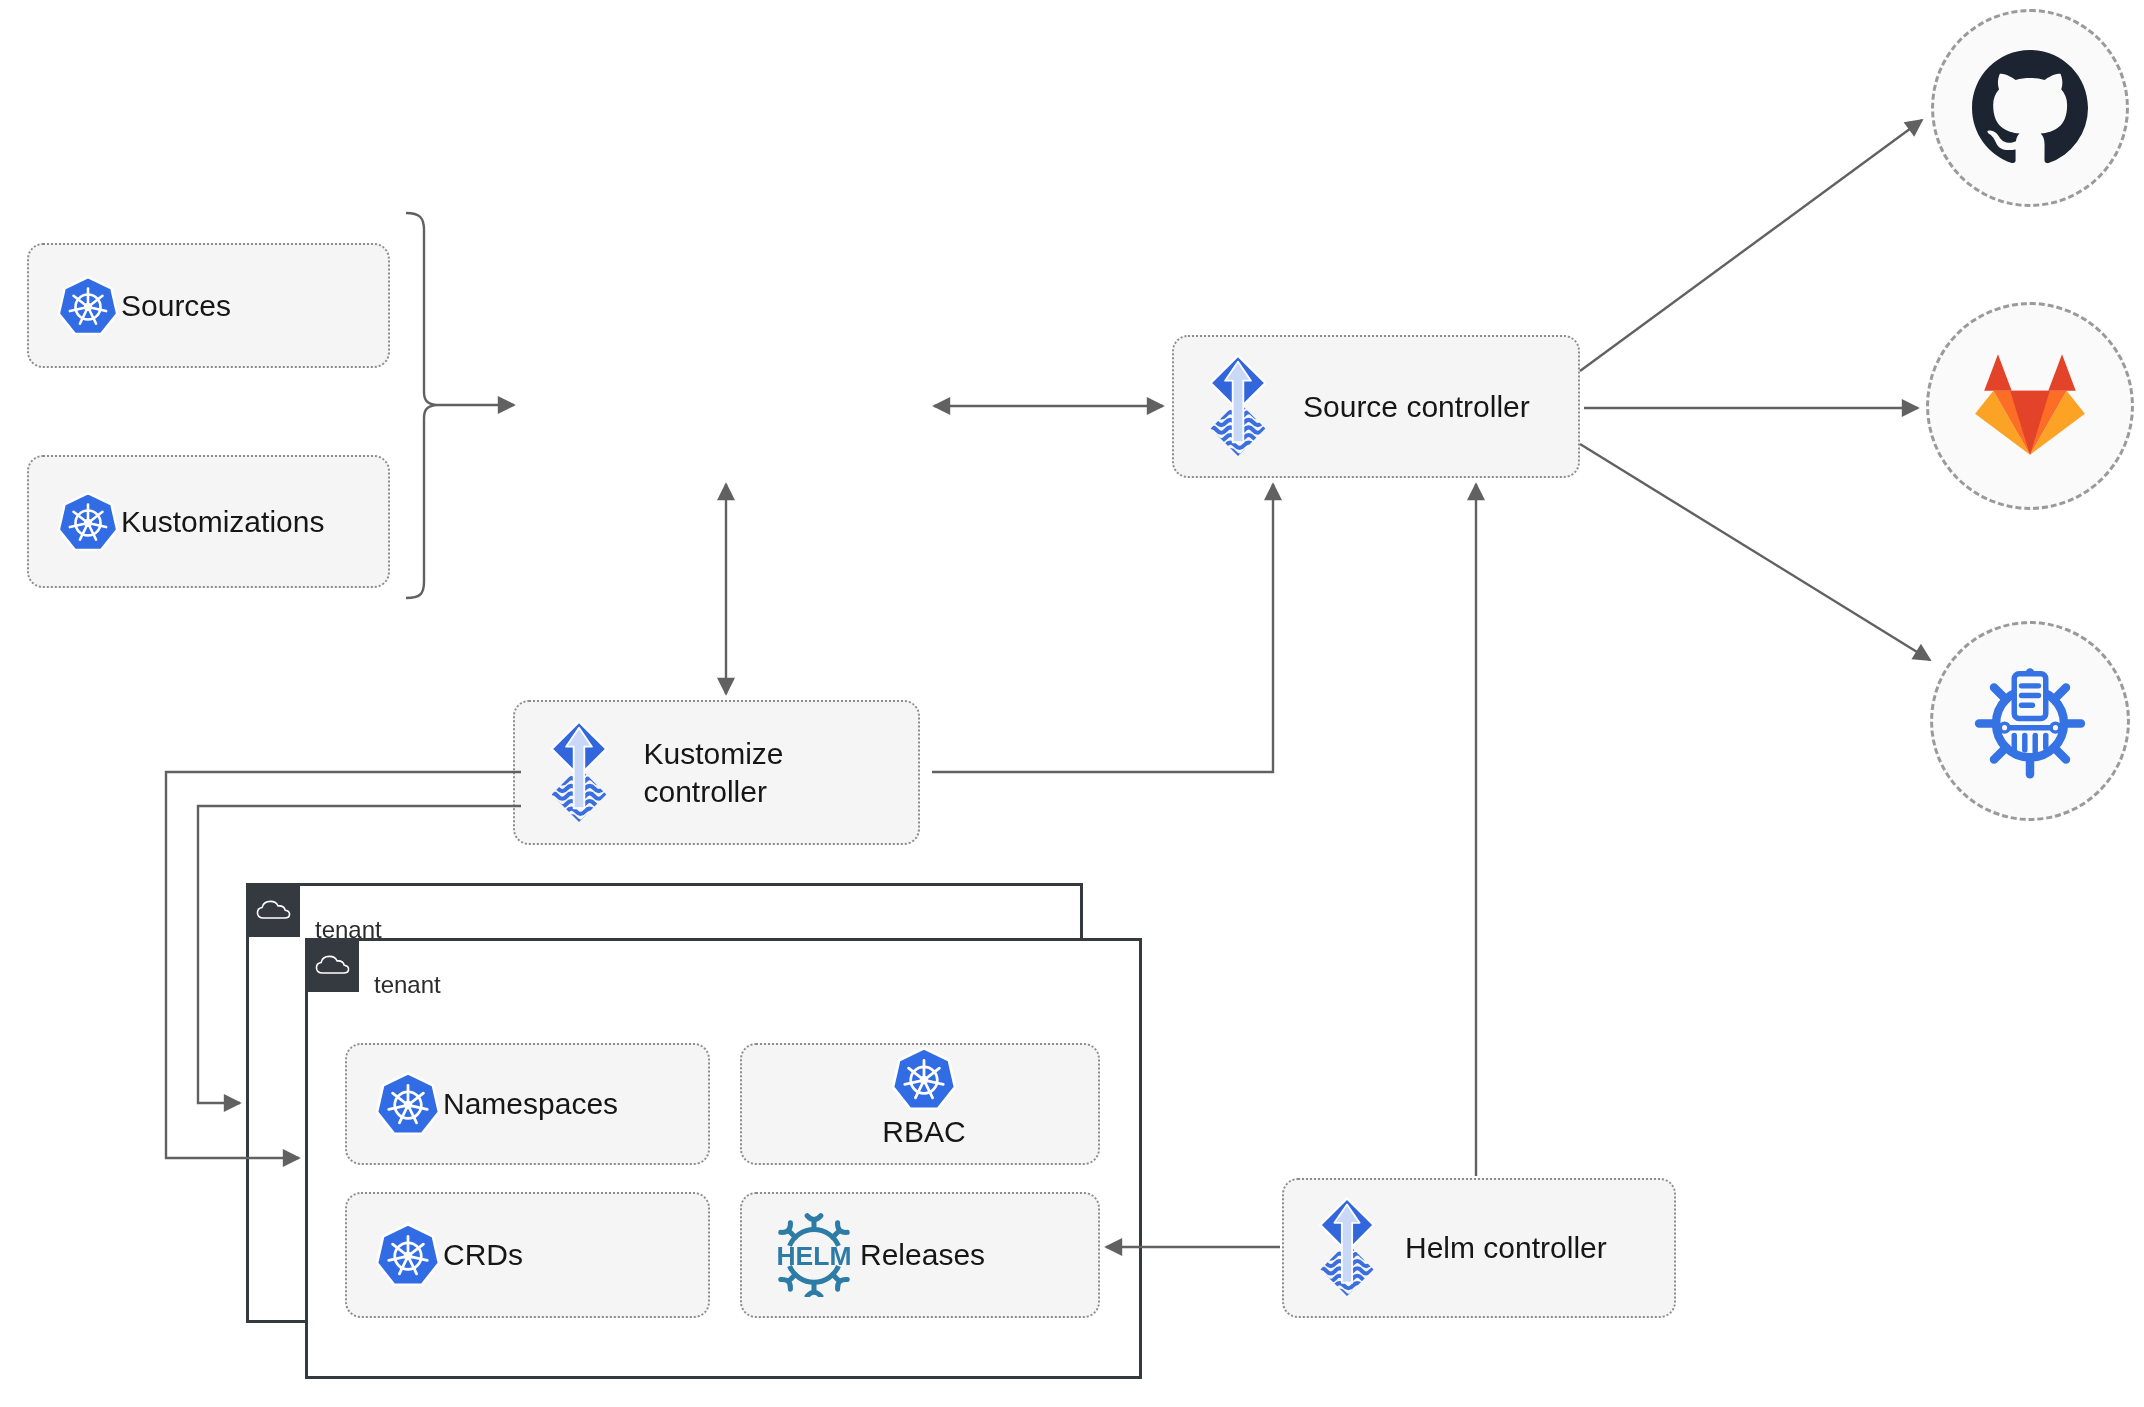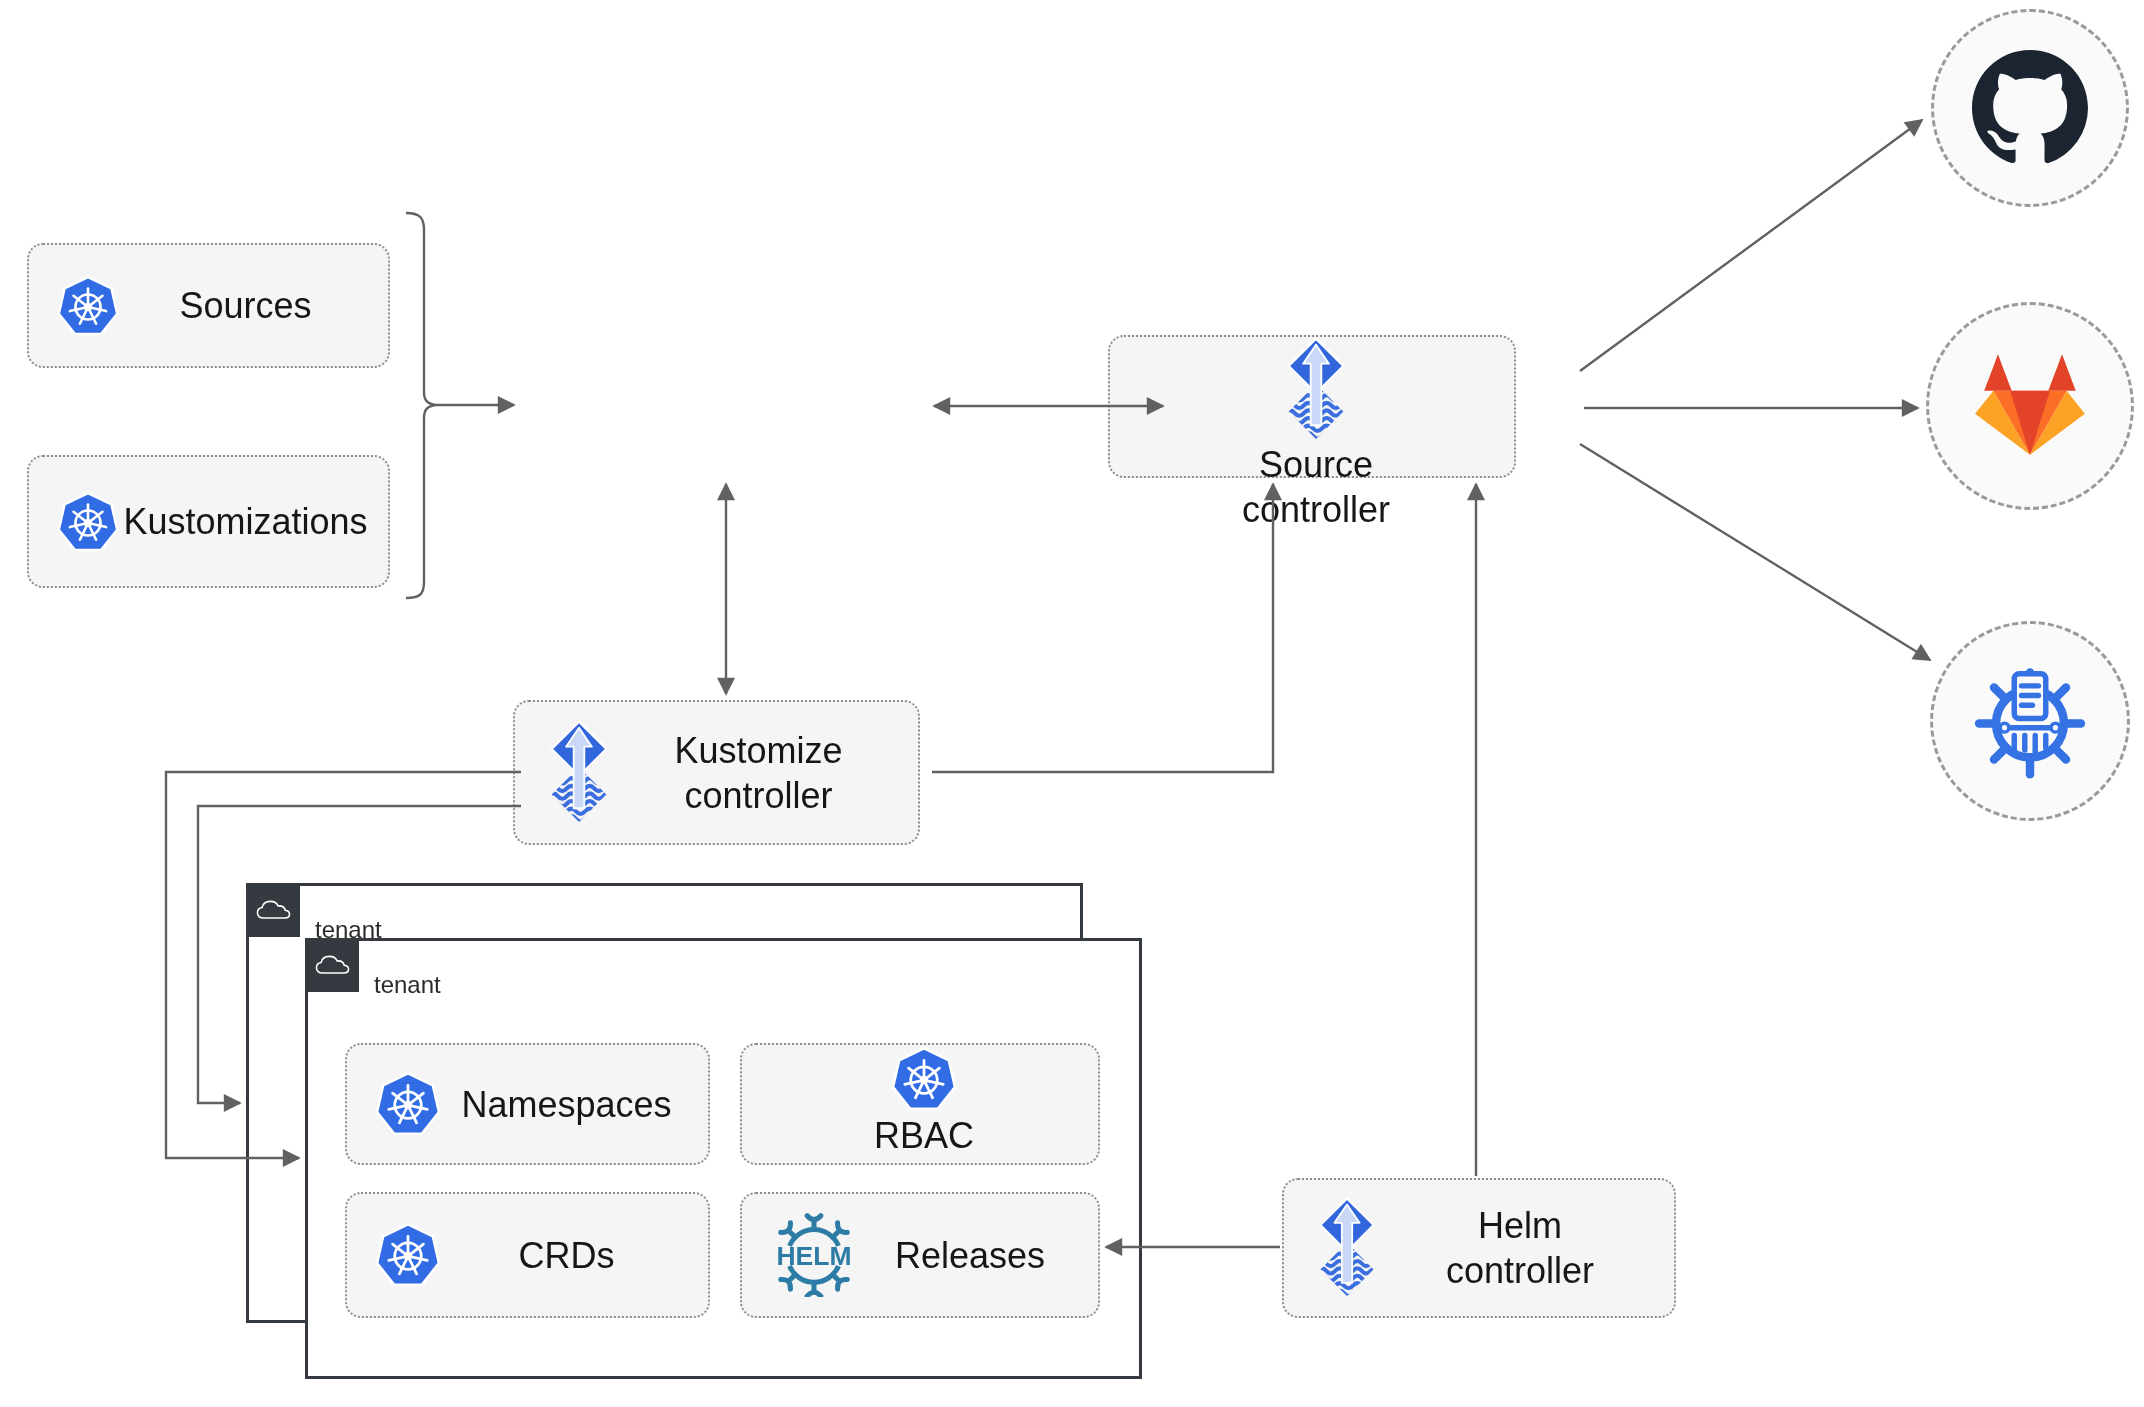--- a/index.html
+++ b/index.html
@@ -4,21 +4,21 @@
 <style>
   html,body{margin:0;padding:0;background:#ffffff;}
   #stage{
     position:relative;width:2144px;height:1407px;background:#ffffff;overflow:hidden;
     font-family:"Liberation Sans","DejaVu Sans",sans-serif;color:#1a1a1a;
   }
   .node{
     position:absolute;background:#f5f5f5;border:2px dotted #8d8d8d;border-radius:16px;
     display:flex;align-items:center;box-sizing:border-box;padding:0 18px 0 26px;
   }
-  .node .nlabel{flex:1;text-align:center;font-size:36px;line-height:1.25;color:#161616;}
+  .node .nlabel{flex:1;font-size:30px;line-height:1.25;color:#161616;}
   .node .icn{flex:0 0 auto;display:flex;align-items:center;justify-content:center;}
   .tenant{
     position:absolute;background:#ffffff;border:3px solid #343a40;box-sizing:border-box;
   }
   .tenant .badge{
     position:absolute;left:-3px;top:-3px;width:54px;height:54px;background:#343a40;
     display:flex;align-items:center;justify-content:center;
   }
   .tenant .tlabel{
     position:absolute;left:66px;top:-3px;height:54px;line-height:54px;font-size:24px;color:#2b2b2b;margin-top:20px;
@@ -150,21 +150,21 @@
   <div class="node z3" style="left:27px;top:455px;width:363px;height:133px;">
     <span class="icn">
       <svg width="66" height="64" viewBox="0 0 64 64">
           <use href="#k8s-icon"></use>
         </svg>
     </span>
     <span class="nlabel">Kustomizations</span>
   </div>
 
 
-  <div class="node z3" style="left:1108px;top:335px;width:408px;height:143px;flex-direction:column;">
+  <div class="node z3" style="left:1172px;top:335px;width:408px;height:143px;">
     <span class="icn">
       <svg width="76" height="105" viewBox="0 0 100 138">
           <use href="#flux-icon"></use>
         </svg>
     </span>
     <span class="nlabel" style="max-width:230px;margin:0 auto;">Source controller</span>
   </div>
 
   <div class="node z3" style="left:513px;top:700px;width:407px;height:145px;">
     <span class="icn">

